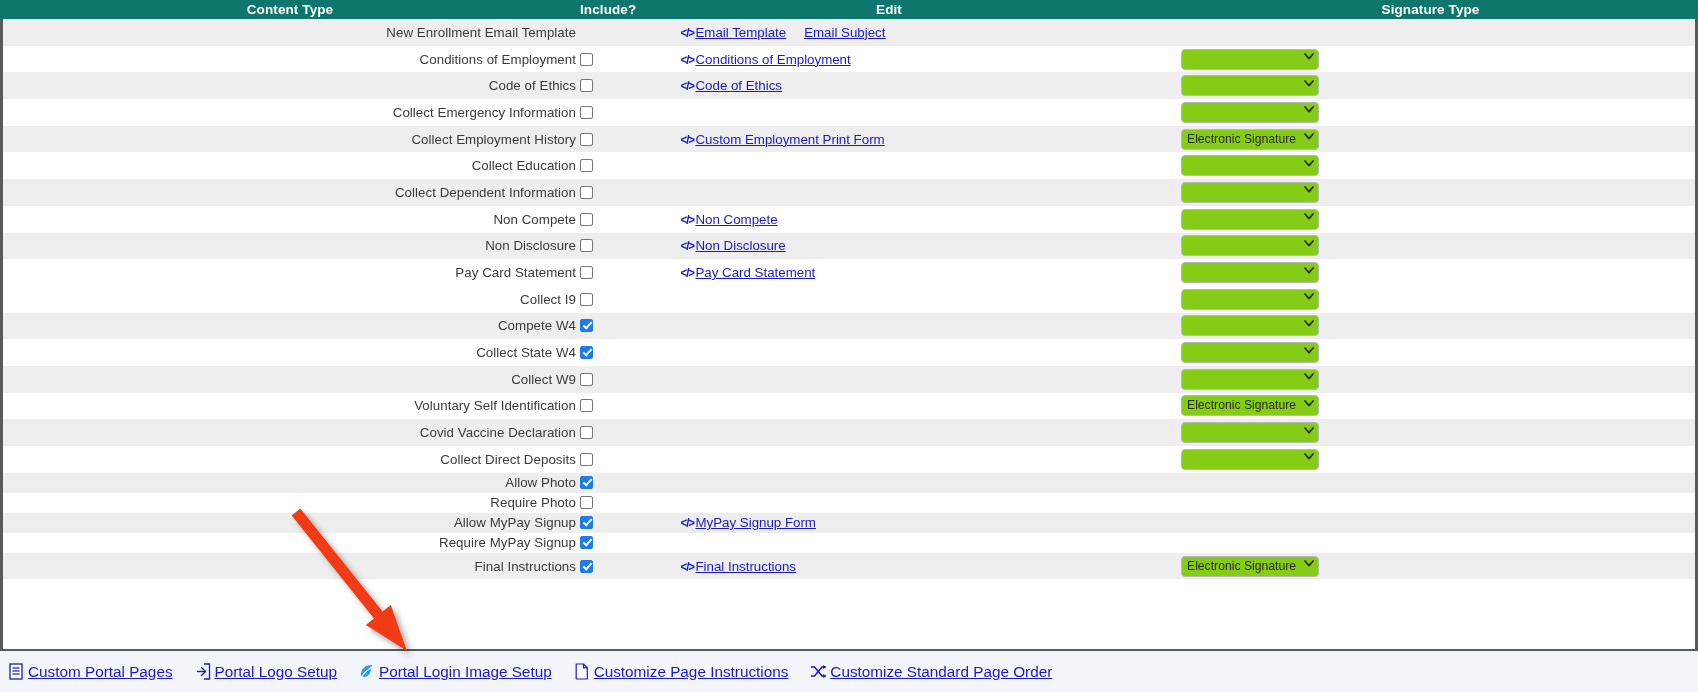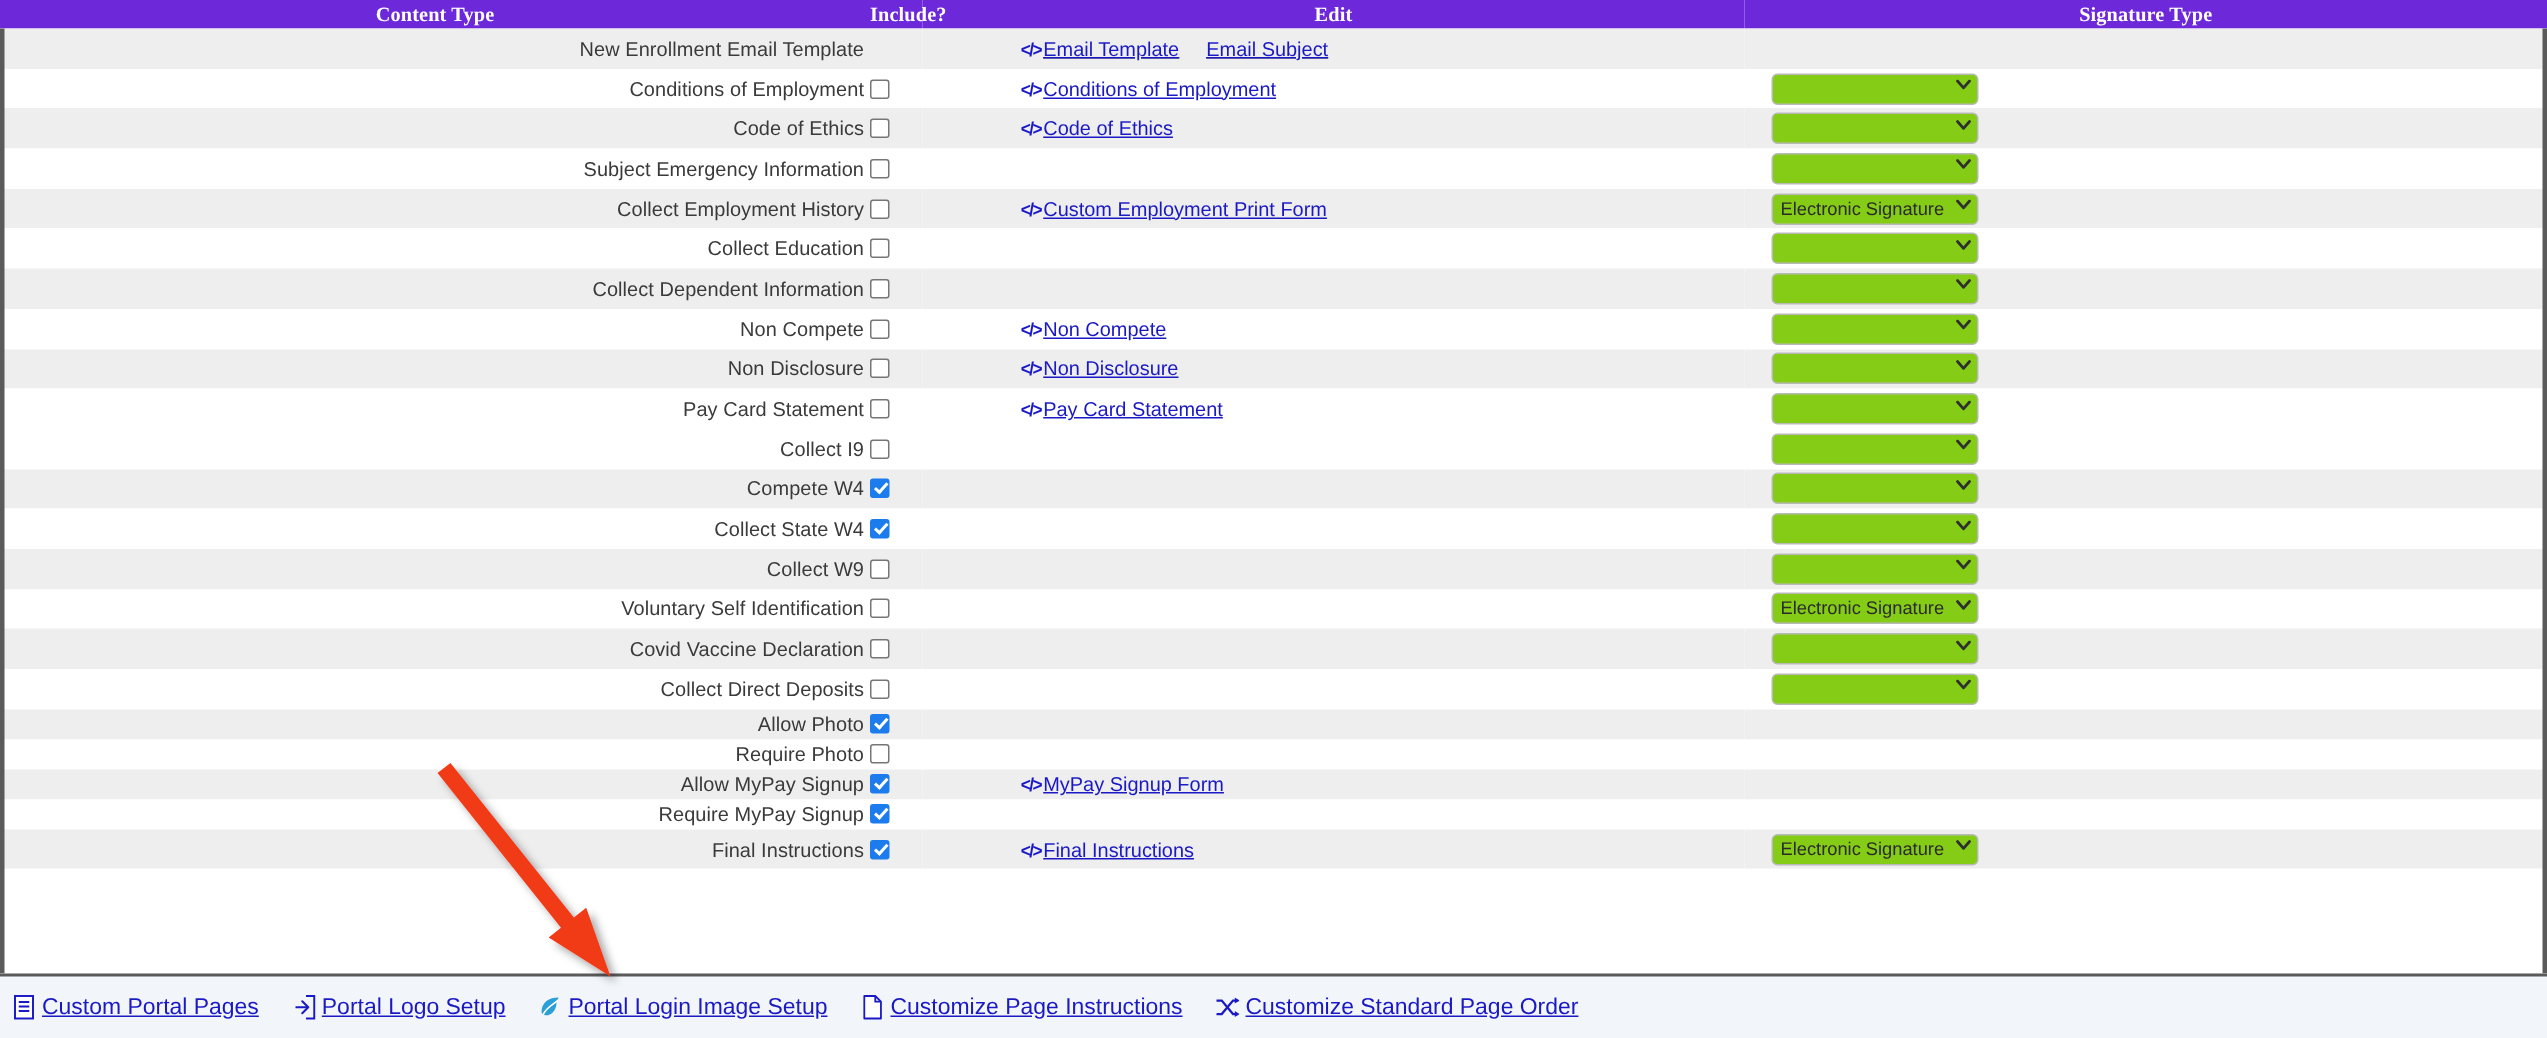--- a/index.html
+++ b/index.html
@@ -19,29 +19,28 @@
     position:absolute;left:0;top:0;width:1698px;
     border-collapse:collapse;
     table-layout:fixed;
   }
   .grid col.c-type{width:580px;}
   .grid col.c-inc{width:35px;}
   .grid col.c-edit{width:548px;}
   .grid col.c-sig{width:535px;}
 
   thead th{
-    background:#6d28d9;
+    background:#0f766e;
     color:#ffffff;
     font-size:13.5px;
     font-weight:bold;
     height:19px;
     padding:0;
     border:0;
     letter-spacing:.1px;
-    font-family:Liberation Serif, serif;
   }
   thead th.h-type{text-align:center;}
   thead th.h-inc{text-align:center;}
   thead th.h-edit{text-align:center;}
   thead th.h-sig{text-align:center;}
 
   tbody tr{height:26.7px;}
   tbody tr.short{height:20px;}
   tbody td{
     padding:0;
@@ -223,21 +222,21 @@
           <td class="c-label">Code of Ethics</td>
           <td class="c-check"><input type="checkbox" class="cb" style=""></td>
           <td class="c-edit"><span style="display: inline-block; padding-left: 65px;"><span class="code-ico">&lt;/&gt;</span><a class="lnk" href="#">Code of Ethics</a></span></td>
           <td class="c-sig"><span class="selwrap"><select class="sel"><option value=""></option><option value="Electronic Signature">Electronic Signature</option></select><span class="arr">
                 <svg width="10" height="7" viewBox="0 0 10 7">
                   <path d="M1 1 L5 5.6 L9 1" stroke="#2f2f2f" stroke-width="1.8" fill="none" stroke-linecap="round" stroke-linejoin="round"></path>
                 </svg>
               </span></span></td>
         </tr>
         <tr class="even">
-          <td class="c-label">Subject Emergency Information</td>
+          <td class="c-label">Collect Emergency Information</td>
           <td class="c-check"><input type="checkbox" class="cb" style=""></td>
           <td class="c-edit"></td>
           <td class="c-sig"><span class="selwrap"><select class="sel"><option value=""></option><option value="Electronic Signature">Electronic Signature</option></select><span class="arr">
                 <svg width="10" height="7" viewBox="0 0 10 7">
                   <path d="M1 1 L5 5.6 L9 1" stroke="#2f2f2f" stroke-width="1.8" fill="none" stroke-linecap="round" stroke-linejoin="round"></path>
                 </svg>
               </span></span></td>
         </tr>
         <tr class="odd">
           <td class="c-label">Collect Employment History</td>

